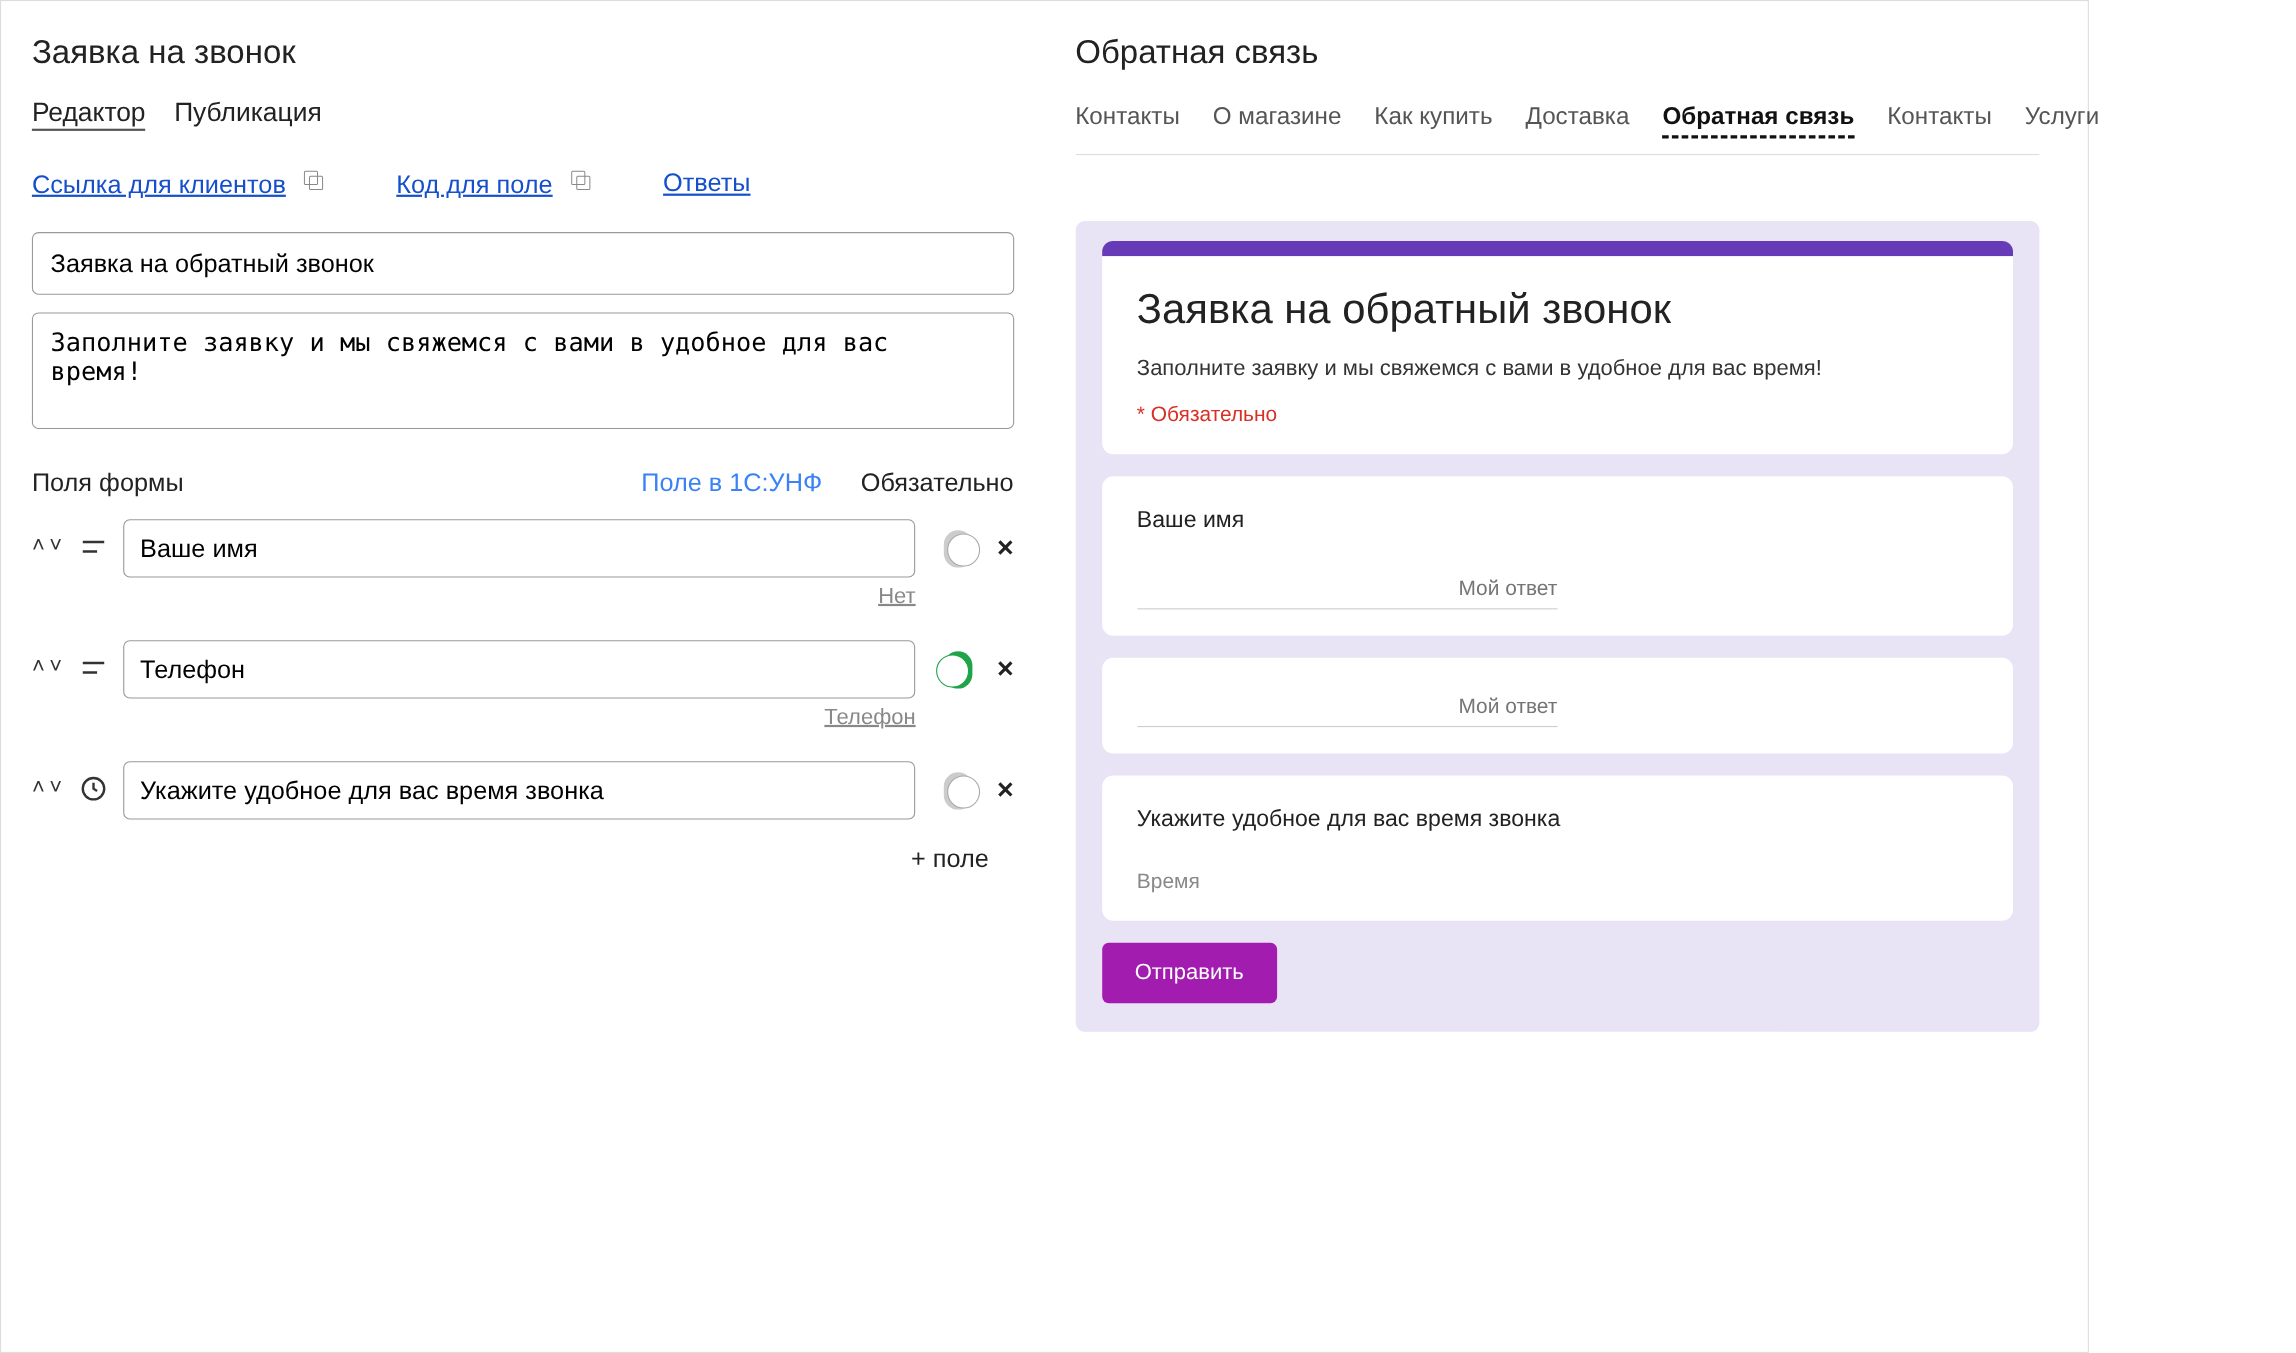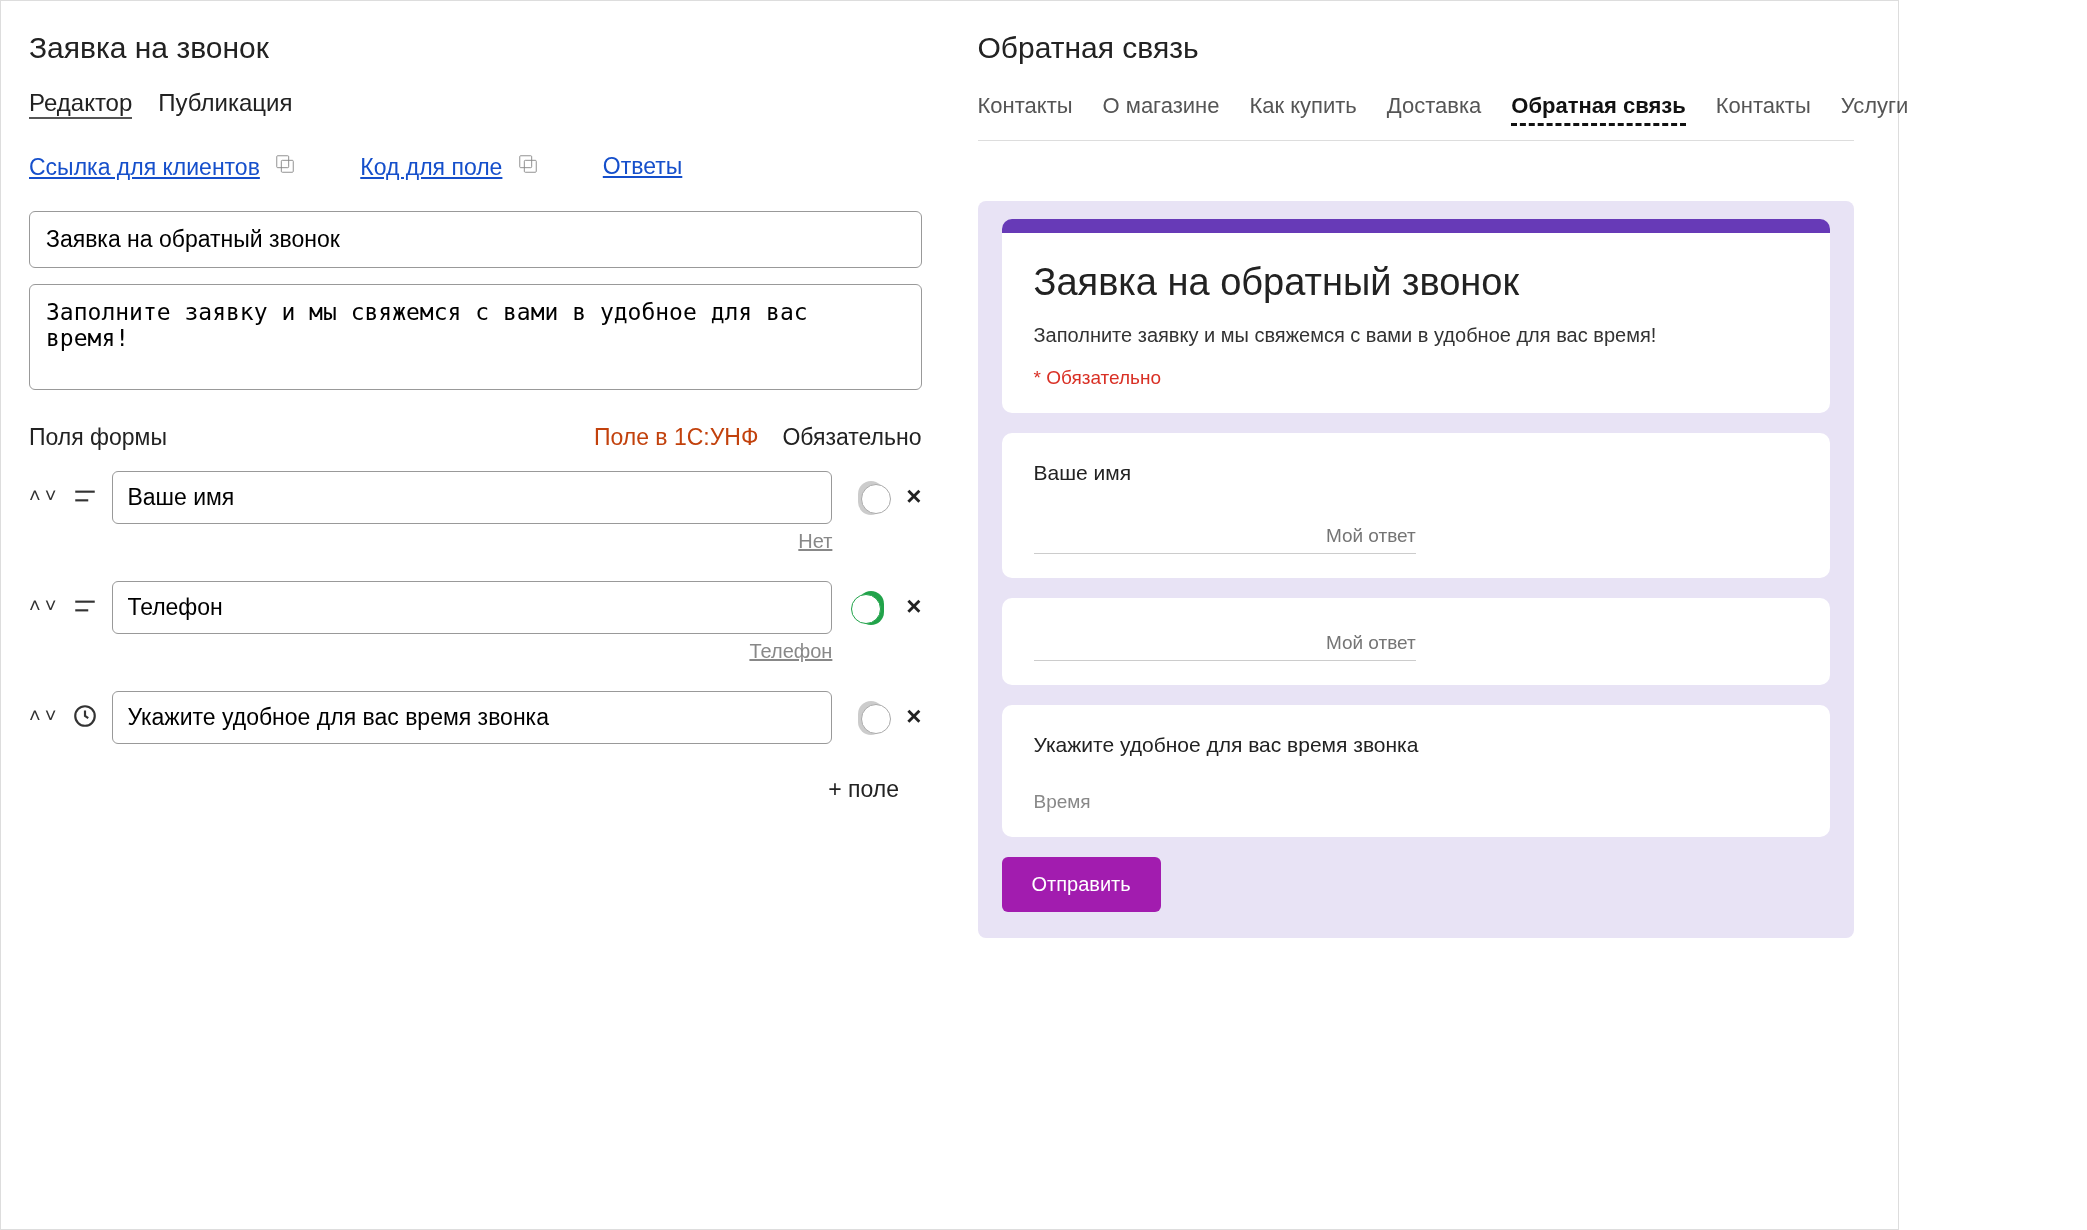--- a/index.html
+++ b/index.html
@@ -23,41 +23,41 @@
     width:100%; border:1px solid #999; border-radius:6px; padding:14px 16px;
     font-size:23px; margin-bottom:16px;
   }
   .input-desc {
     width:100%; height:106px; border:1px solid #999; border-radius:6px; padding:14px 16px;
     font-size:23px; resize:none; margin-bottom:30px;
   }
 
   .fields-header { display:flex; align-items:center; font-size:23px; margin-bottom:20px; }
   .fields-header .label1 { flex:1; }
-  .fields-header .label2 { color:#c2410c; margin-right:24px; }
+  .fields-header .label2 { color:#3b82f6; margin-right:35px; }
   .fields-header .label3 { color:#222; }
 
   .field-row { display:flex; align-items:flex-start; gap:10px; margin-bottom:8px; }
   .arrows { display:flex; gap:4px; margin-top:14px; }
   .arrow { font-size:20px; color:#333; cursor:pointer; line-height:1; }
   .type-icon { width:30px; height:30px; display:flex; align-items:center; justify-content:center; margin-top:10px; margin-left:6px; margin-right:4px; }
   .type-icon svg { width:26px; height:26px; stroke:#333; fill:none; stroke-width:2; }
   .field-stack { flex:0 0 auto; width:720px; display:flex; flex-direction:column; }
   .field-input { border:1px solid #999; border-radius:6px; padding:12px 14px; font-size:23px; width:720px; }
   .field-sub { text-align:right; font-size:20px; color:#888; text-decoration:underline; margin-top:6px; cursor:pointer; }
 
   .toggle { width:60px; height:34px; border-radius:17px; position:relative; margin-top:10px; margin-left:16px; cursor:pointer; }
   .toggle.off { background:#ccc; }
   .toggle.off::after { content:""; position:absolute; left:3px; top:3px; width:28px; height:28px; background:#fff; border-radius:50%; border:1px solid #aaa; }
   .toggle.on { background:#21a34a; }
   .toggle.on::after { content:""; position:absolute; right:3px; top:3px; width:28px; height:28px; background:#fff; border-radius:50%; border:1px solid #21a34a; }
 
   .remove { font-size:26px; margin-top:10px; margin-left:12px; cursor:pointer; font-weight:bold; }
 
-  .add-field { text-align:right; font-size:23px; margin-top:32px; width:870px; cursor:pointer; }
+  .add-field { text-align:right; font-size:23px; margin-top:22px; width:870px; cursor:pointer; }
 
   
   .right-title { font-size:30px; font-weight:400; margin-bottom:28px; }
   .nav { display:flex; gap:30px; font-size:22px; color:#555; margin-bottom:14px; flex-wrap:nowrap; }
   .nav-item { cursor:pointer; white-space:nowrap; }
   .nav-item.active { font-weight:bold; color:#111; border-bottom:3px dashed #111; padding-bottom:4px; }
   .nav-divider { border:none; border-top:1px solid #ddd; margin-bottom:60px; }
 
   .preview { background:#e8e3f5; padding:18px 24px 26px 24px; border-radius:8px; }
   .pv-topbar { height:14px; background:#673ab7; border-top-left-radius:10px; border-top-right-radius:10px; }

